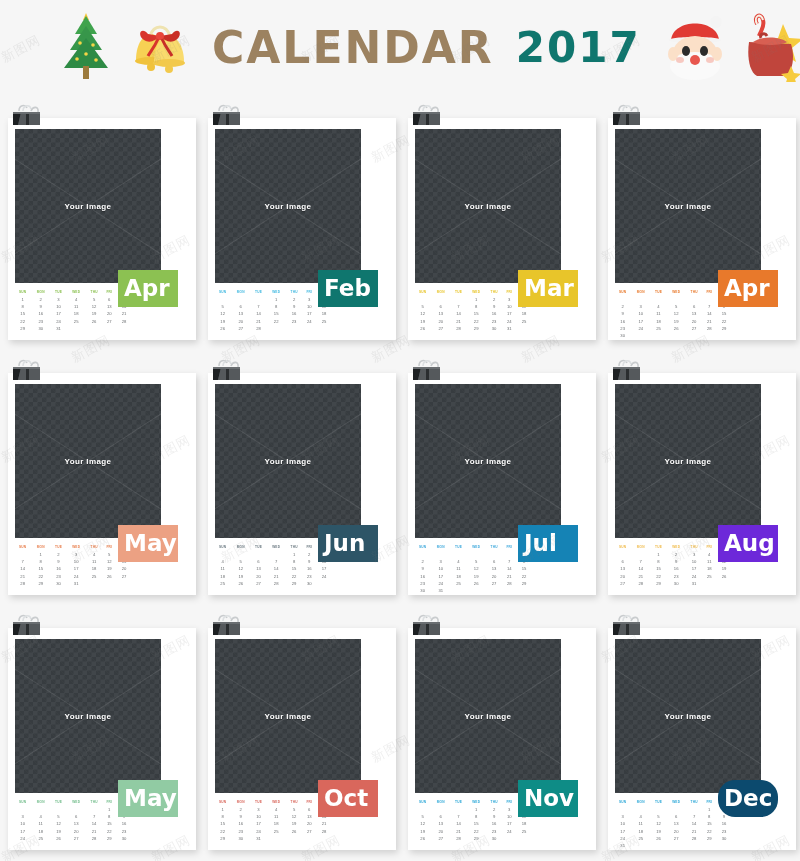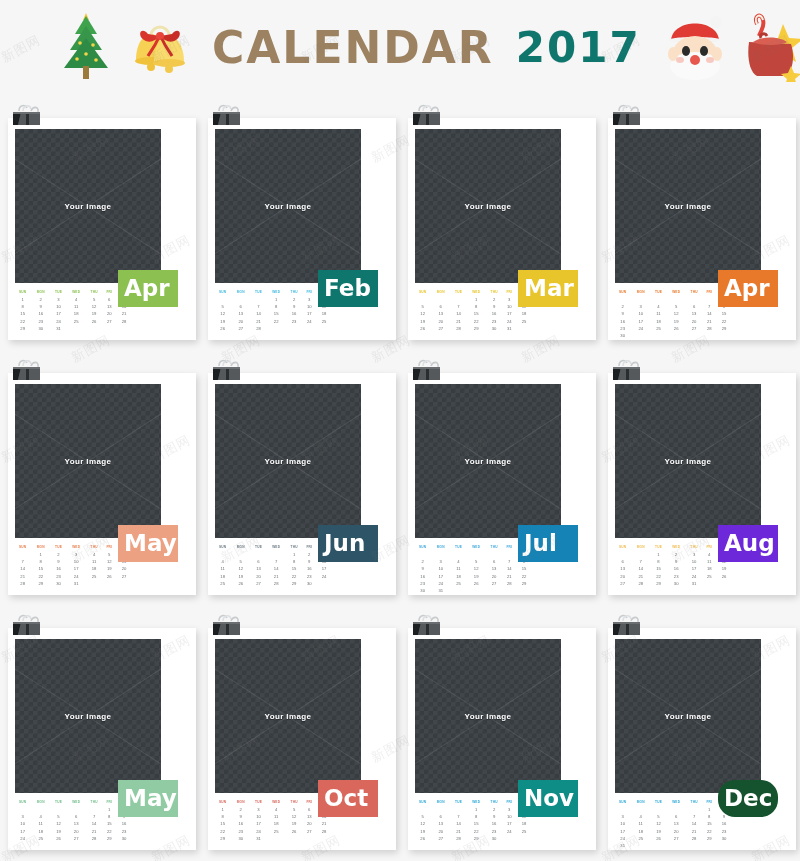--- a/index.html
+++ b/index.html
@@ -1270,21 +1270,21 @@
                 <td>&nbsp;</td>
                 <td>&nbsp;</td>
                 <td>&nbsp;</td>
                 <td>&nbsp;</td>
                 <td>&nbsp;</td>
                 <td>&nbsp;</td>
               </tr>
             </tbody>
           </table>
         </div>
-        <div class="badge" style="background: #14532d; border-radius: 17px;">
+        <div class="badge" style="background: #0c4a6e; border-radius: 17px;">
           <span class="badge-text">Dec</span>
         </div>
         <div class="clip"><svg width="34" height="26" viewBox="0 0 34 26">
             <path d="M9 8 C9 2 15 1 17 5" stroke="#C9CCCE" stroke-width="1.6" fill="none"></path>
             <path d="M13 8 C13 2 20 1 21 6" stroke="#DDE0E2" stroke-width="1.6" fill="none"></path>
             <path d="M21 8 C23 3 29 3 28 9" stroke="#C9CCCE" stroke-width="1.6" fill="none"></path>
             <rect x="3" y="9" width="27" height="13" rx="1" fill="#3A3D40"></rect>
             <polygon points="3,9 11,9 8,22 3,22" fill="#1D2022"></polygon>
             <polygon points="11,9 30,9 30,22 8,22" fill="#55595C"></polygon>
             <rect x="16" y="9" width="3" height="13" fill="#2A2D2F"></rect>

